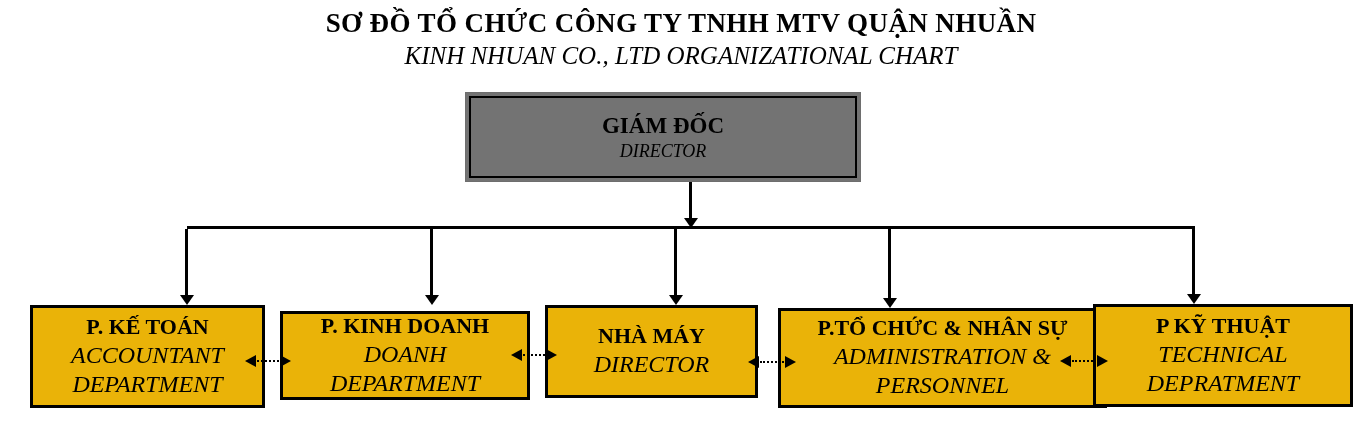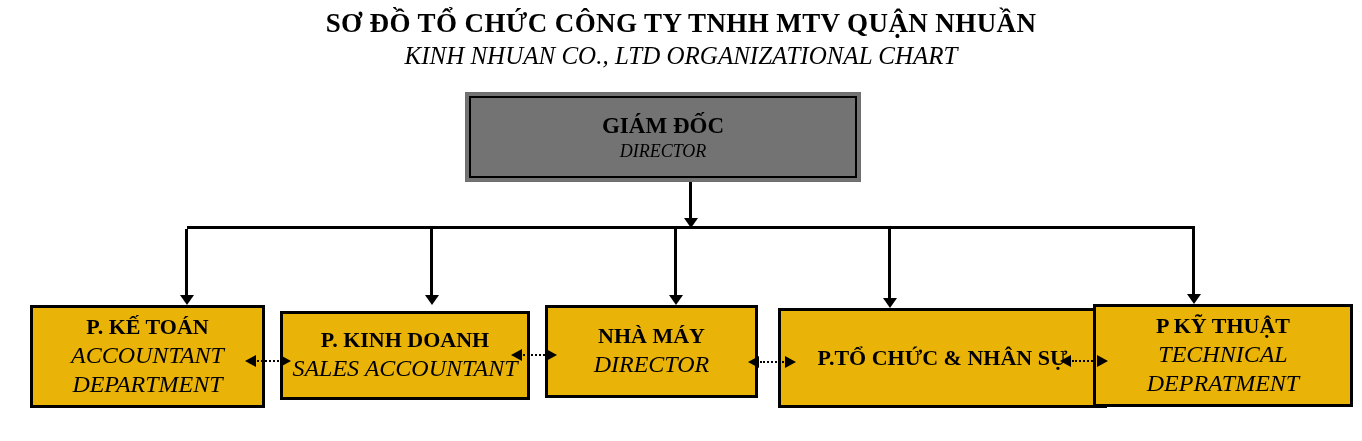--- a/index.html
+++ b/index.html
@@ -146,28 +146,29 @@
   <div class="arrow-down a-d4"></div>
   <div class="vline v-d5"></div>
   <div class="arrow-down a-d5"></div>
 
   <div class="dept dept1">
     <div class="vi-name">P. KẾ TOÁN</div>
     <div class="en-name">ACCOUNTANT DEPARTMENT</div>
   </div>
   <div class="dept dept2">
     <div class="vi-name">P. KINH DOANH</div>
-    <div class="en-name">SALES ACCOUNTANT</div>
+    <div class="en-name">DOANH DEPARTMENT</div>
   </div>
   <div class="dept dept3">
     <div class="vi-name">NHÀ MÁY</div>
     <div class="en-name">DIRECTOR</div>
   </div>
   <div class="dept dept4">
     <div class="vi-name">P.TỔ CHỨC &amp; NHÂN SỰ</div>
+    <div class="en-name">ADMINISTRATION &amp; PERSONNEL</div>
   </div>
   <div class="dept dept5">
     <div class="vi-name">P KỸ THUẬT</div>
     <div class="en-name">TECHNICAL DEPRATMENT</div>
   </div>
 
   <div class="harrow g1">
     <span class="tri-l"></span>
     <span class="dotline"></span>
     <span class="tri-r"></span>

